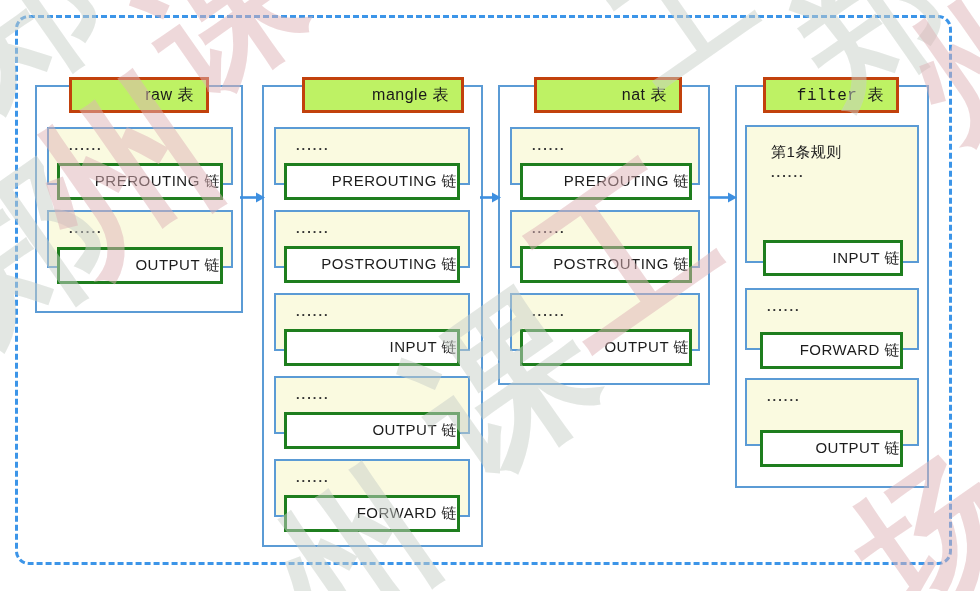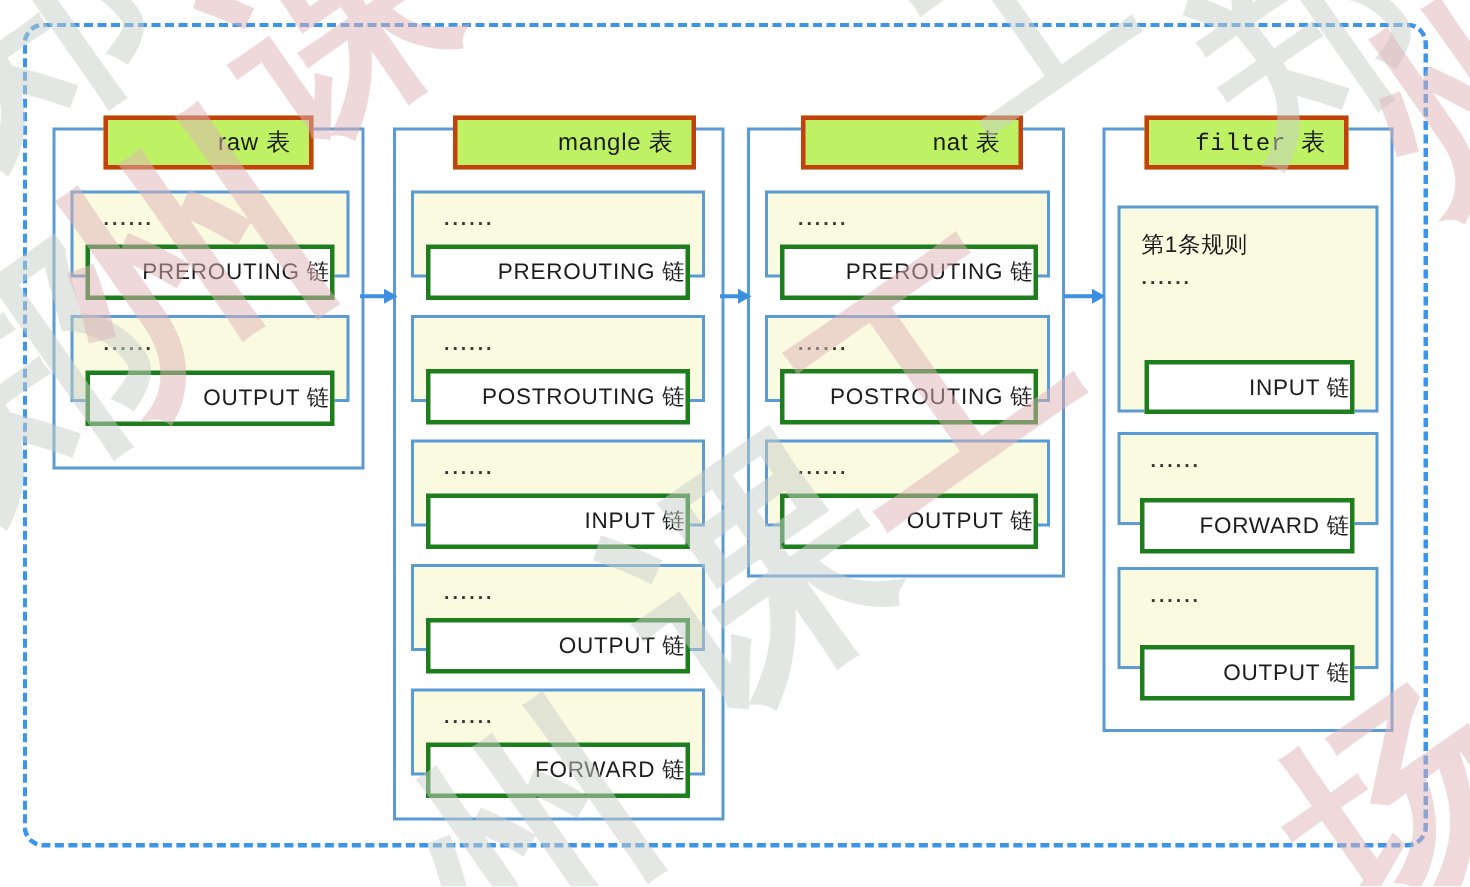--- a/index.html
+++ b/index.html
@@ -42,21 +42,21 @@
     padding-right: 12px;
     font-size: 16px; color: #1a1a1a; letter-spacing: 0.5px;
   }
   .sec {
     position: absolute;
     background: #fafae0;
     border: 2px solid #5b9bd5;
     z-index: 2;
     padding: 10px 0 0 20px;
   }
-  .sec.filter-first { padding: 14px 0 0 14px; margin-top: 12px; }
+  .sec.filter-first { padding: 14px 0 0 24px; }
   .dots {
     font-size: 13px; font-weight: 700; color: #333;
     letter-spacing: 2px; line-height: 1;
   }
   .rules-line {
     font-size: 15px; color: #1c1c1c; line-height: 1.4; letter-spacing: 0.5px;
   }
   .chain {
     position: absolute;
     height: 37px;

